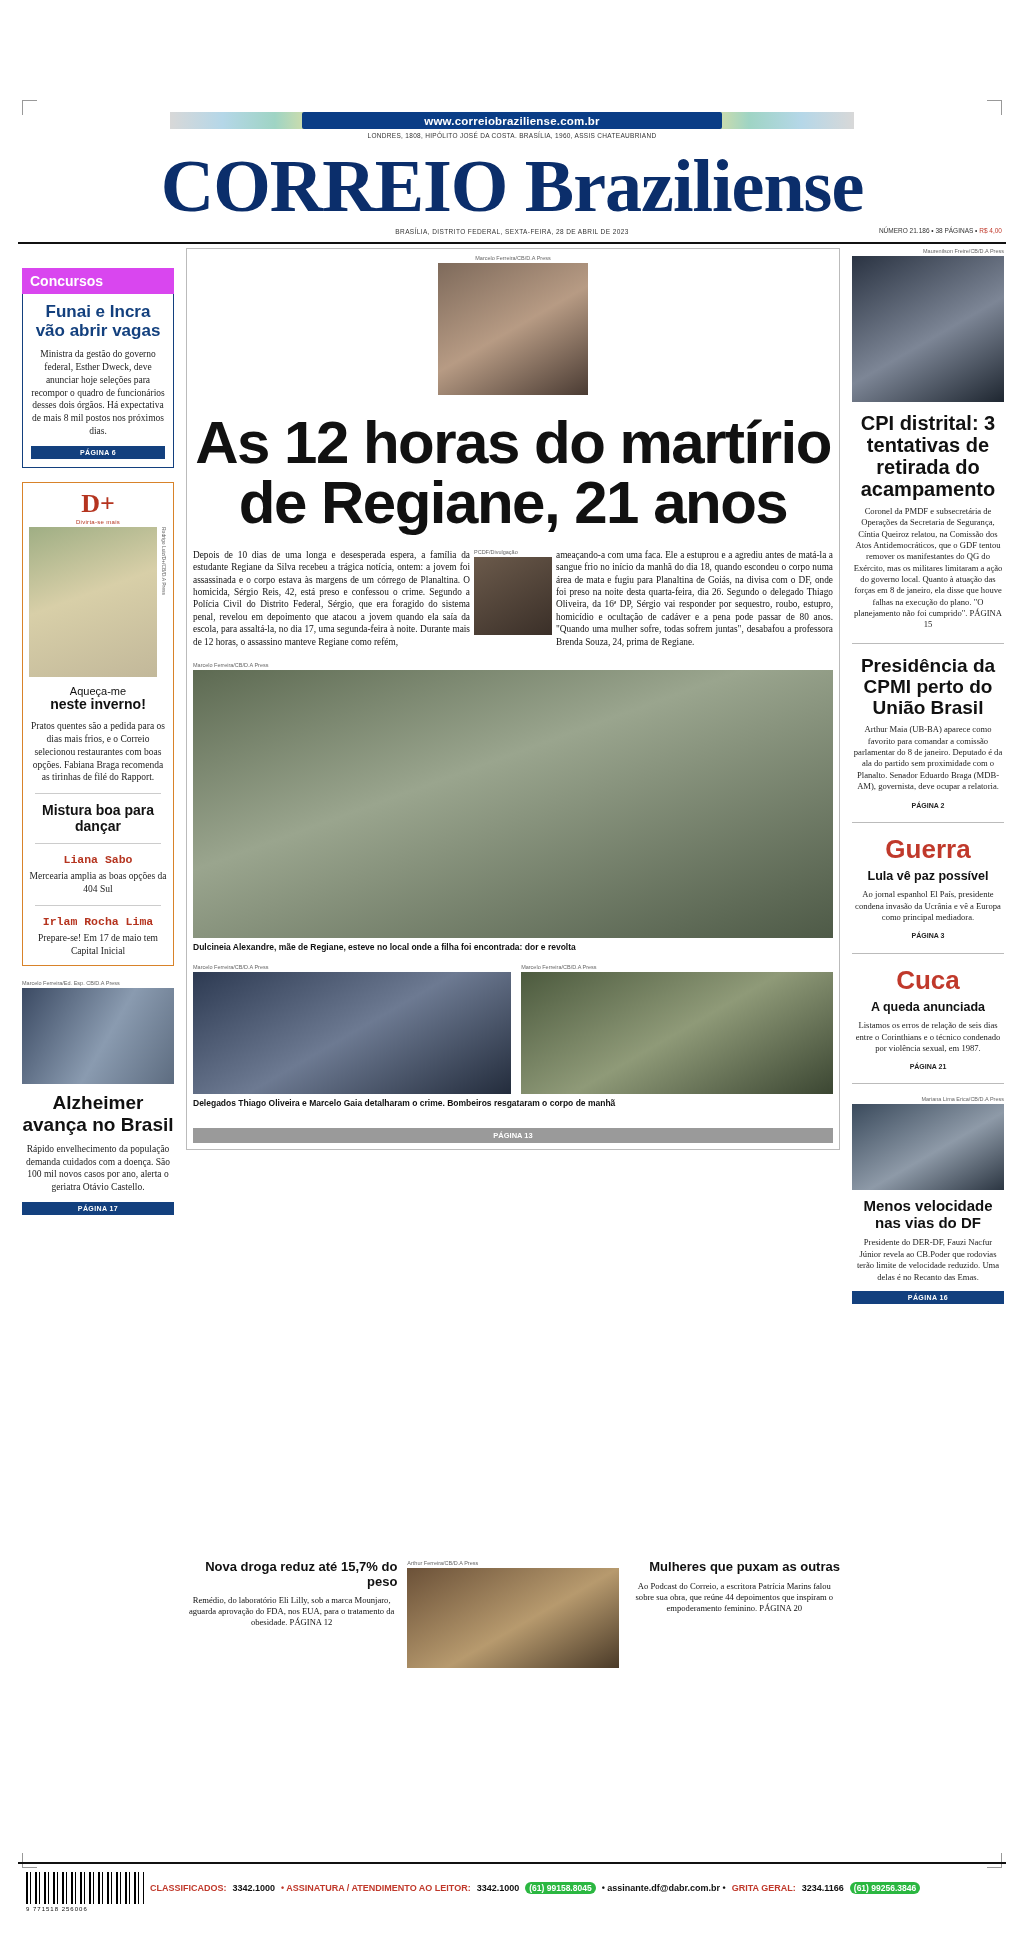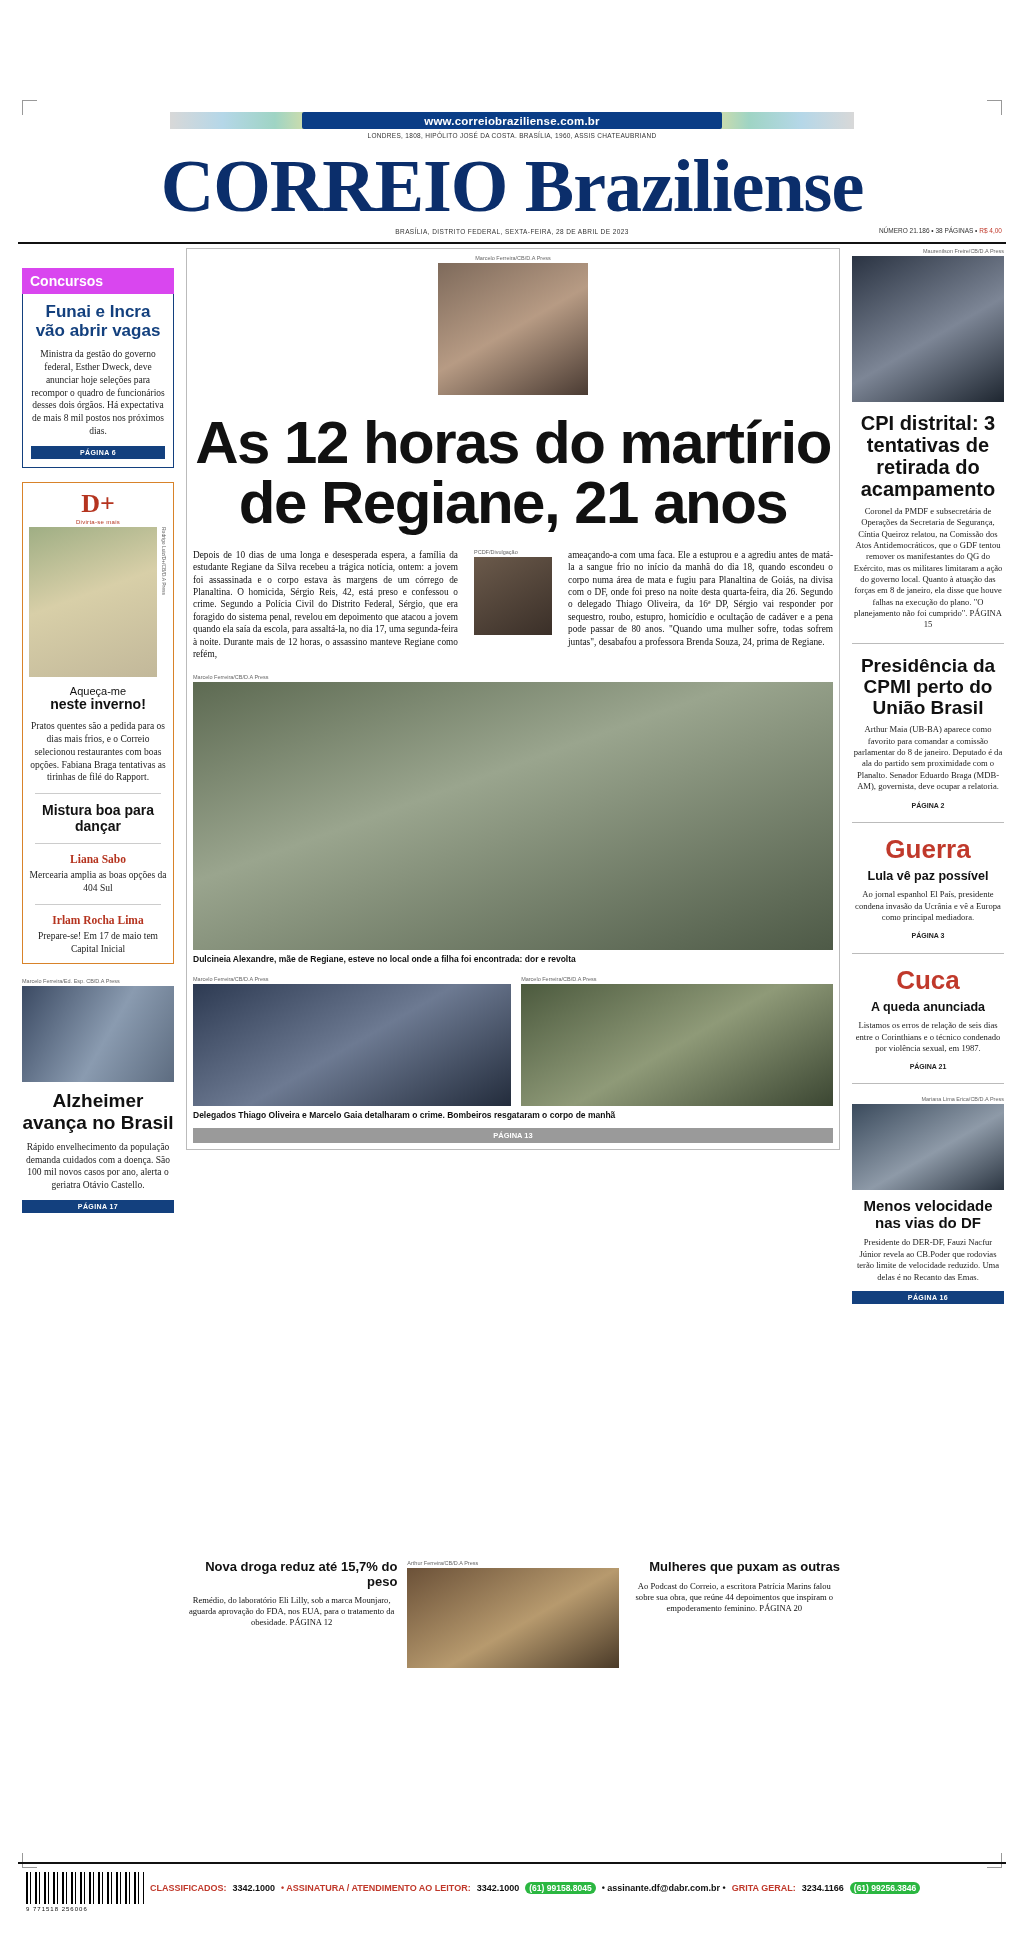--- a/index.html
+++ b/index.html
@@ -48,31 +48,31 @@
   .credit.r{text-align:right;}
 
   
   .dbox{margin-top:14px;border:1px solid #d8832a;padding:0 0 8px 0;}
   .dlogo{text-align:center;padding:6px 0 2px;}
   .dlogo b{font-family:"Liberation Serif",serif;font-weight:bold;font-size:26px;color:#b5341f;}
   .dlogo small{display:block;font-family:"Liberation Sans",sans-serif;font-size:6px;color:#b5341f;letter-spacing:.3px;}
   .dtitle{font-family:"Liberation Sans",sans-serif;font-weight:bold;font-size:14px;text-align:center;line-height:1.1;}
   .dtitle .thin{display:block;font-weight:normal;font-size:11px;}
   .sep{height:1px;background:#ccc;margin:9px 6px;}
-  .redname{color:#b5341f;font-family:Liberation Serif, serif;font-weight:bold;font-size:11.5px;text-align:center;}
+  .redname{color:#b5341f;font-family:Liberation Mono, monospace;font-weight:bold;font-size:11.5px;text-align:center;}
 
   
   .centerframe{border:1px solid #bbb;padding:6px;}
   .mainhead{font-family:"Liberation Sans",sans-serif;font-weight:bold;font-size:60px;line-height:1.0;
             letter-spacing:-1.5px;text-align:center;color:#111;}
-  .lede{display:flex;gap:16px;margin-top:16px;}
+  .lede{display:flex;gap:4px;margin-top:16px;}
   .lede .c{flex:1;font-size:9.3px;line-height:1.33;text-align:justify;}
   .lede .mug{width:78px;}
   .cap{font-family:"Liberation Sans",sans-serif;font-weight:bold;font-size:8.5px;margin-top:4px;color:#111;}
-  .centerpage{margin-top:8px;background:#9a9a9a;color:#fff;text-align:center;
+  .centerpage{margin-top:20px;background:#9a9a9a;color:#fff;text-align:center;
               font-family:"Liberation Sans",sans-serif;font-weight:bold;font-size:7.5px;padding:3px 0;}
 
   
   .bottomstrip{position:absolute;left:186px;top:1560px;width:654px;display:flex;gap:10px;}
   .bs-col{flex:1;}
   .bs-h{font-family:"Liberation Sans",sans-serif;font-weight:bold;font-size:13px;line-height:1.12;text-align:right;}
   .bs-b{font-size:8.6px;line-height:1.3;text-align:center;margin-top:6px;}
 
   
   .r-h{font-family:"Liberation Sans",sans-serif;font-weight:bold;font-size:20px;line-height:1.1;text-align:center;color:#111;}
@@ -133,21 +133,21 @@
       </div>
       <div style="display:flex;gap:4px;padding:0 6px;">
         <div class="photo" style="flex:1;height:150px;background:linear-gradient(160deg,#9fae84,#d8cfa8 45%,#c2b89a);"></div>
         <div class="credit" style="writing-mode:vertical-rl;font-size:5px;">Rodrigo Luiz/D+/CB/D.A Press</div>
       </div>
       <div style="padding:8px 6px 0;">
         <div class="dtitle">
           <span class="thin">Aqueça-me</span>
           <span>neste inverno!</span>
         </div>
-        <div class="body-s">Pratos quentes são a pedida para os dias mais frios, e o Correio selecionou restaurantes com boas opções. Fabiana Braga tentativas as tirinhas de filé do Rapport.</div>
+        <div class="body-s">Pratos quentes são a pedida para os dias mais frios, e o Correio selecionou restaurantes com boas opções. Fabiana Braga recomenda as tirinhas de filé do Rapport.</div>
         <div class="sep"></div>
         <div class="dtitle">Mistura boa para dançar</div>
         <div class="sep"></div>
         <div class="redname">Liana Sabo</div>
         <div class="body-s" style="margin-top:4px">Mercearia amplia as boas opções da 404 Sul</div>
         <div class="sep"></div>
         <div class="redname">Irlam Rocha Lima</div>
         <div class="body-s" style="margin-top:4px">Prepare-se! Em 17 de maio tem Capital Inicial</div>
       </div>
     </div>

